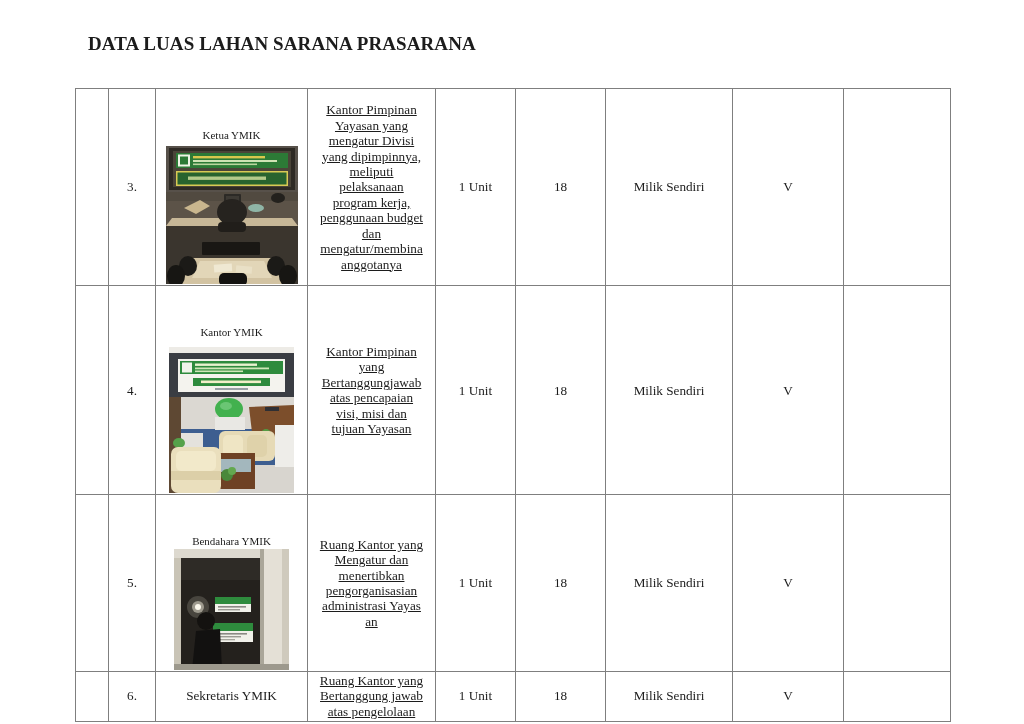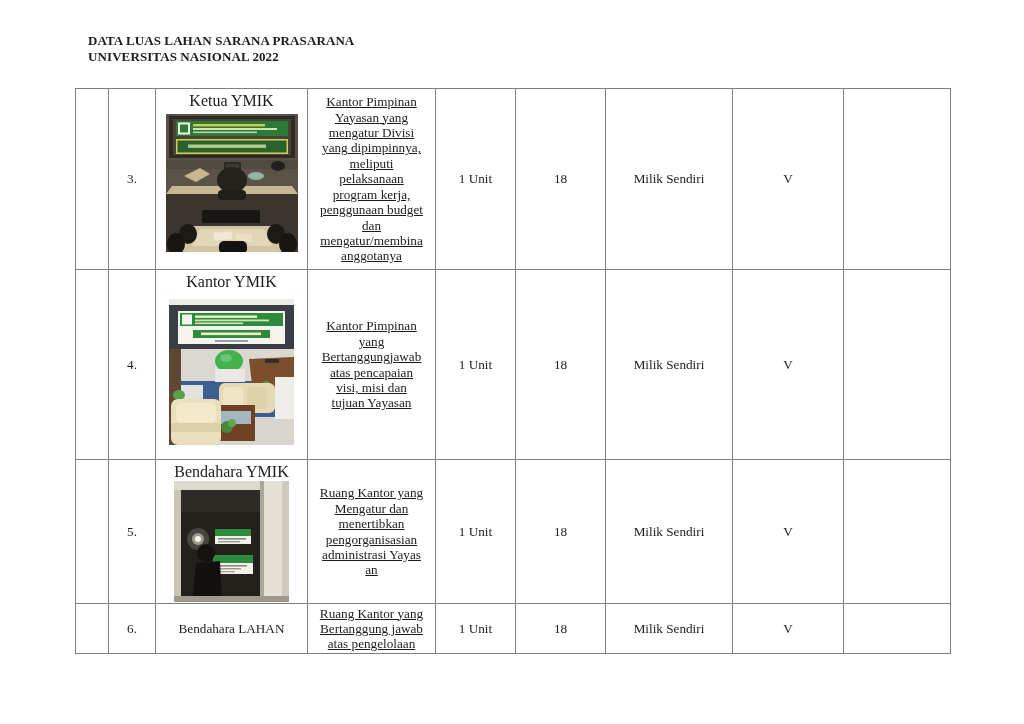--- a/index.html
+++ b/index.html
@@ -7,55 +7,54 @@
   body {
     width: 1024px; height: 724px;
     background: #ffffff;
     font-family: "Liberation Serif", "DejaVu Serif", serif;
     color: #1c1c1c;
   }
   .page { position: relative; width: 1024px; height: 724px; overflow: hidden; }
 
   .doc-title {
     position: absolute; left: 88px; top: 33px;
-    font-weight: bold; font-size: 13px; line-height: 1.2;
+    font-weight: bold; font-size: 19px; line-height: 1.2;
     letter-spacing: 0.1px;
   }
 
   table.data-table {
     position: absolute; left: 75px; top: 88px;
     width: 875px;
     border-collapse: collapse; table-layout: fixed;
   }
   td {
     border: 1px solid #7f7f7f;
     text-align: center; vertical-align: middle;
     font-size: 13.2px; line-height: 1.17;
     padding: 1px 3px;
     overflow: hidden;
   }
   td.desc-cell { white-space: pre-line; text-decoration: underline; }
   td.facility-cell { vertical-align: top; padding-top: 2px; }
-  .facility-name { font-size: 16px; line-height: 1.2; }
+  .facility-name { font-size: 11px; line-height: 1.2; margin-top: 38px; }
   .photo-wrap { display: block; margin: 0 auto; }
   .gap4 { height: 4px; }
   .gap8 { height: 8px; }
   tr.r3 { height: 181px; }
   tr.r4 { height: 190px; }
   tr.r5 { height: 143px; }
   tr.r6 { height: 50px; }
 </style>
 </head>
 <body>
 
 <div class="page">
 
   <div class="doc-title">
     <div>DATA LUAS LAHAN SARANA PRASARANA</div>
-    <div>UNIVERSITAS NASIONAL 2022</div>
   </div>
 
   <table class="data-table">
     <colgroup>
       <col style="width:33px">
         <col style="width:47px">
         <col style="width:152px">
       <col style="width:128px">
         <col style="width:80px">
         <col style="width:90px">
@@ -224,21 +223,21 @@
       <td>1 Unit</td>
       <td>18</td>
       <td>Milik Sendiri</td>
       <td>V</td>
       <td></td>
     </tr>
 
     <tr class="r6">
       <td></td>
       <td>6.</td>
-      <td>Bendahara LAHAN</td>
+      <td>Sekretaris YMIK</td>
       <td class="desc-cell">Ruang Kantor yang
 Bertanggung jawab
 atas pengelolaan</td>
       <td>1 Unit</td>
       <td>18</td>
       <td>Milik Sendiri</td>
       <td>V</td>
       <td></td>
     </tr>
   </tbody>

